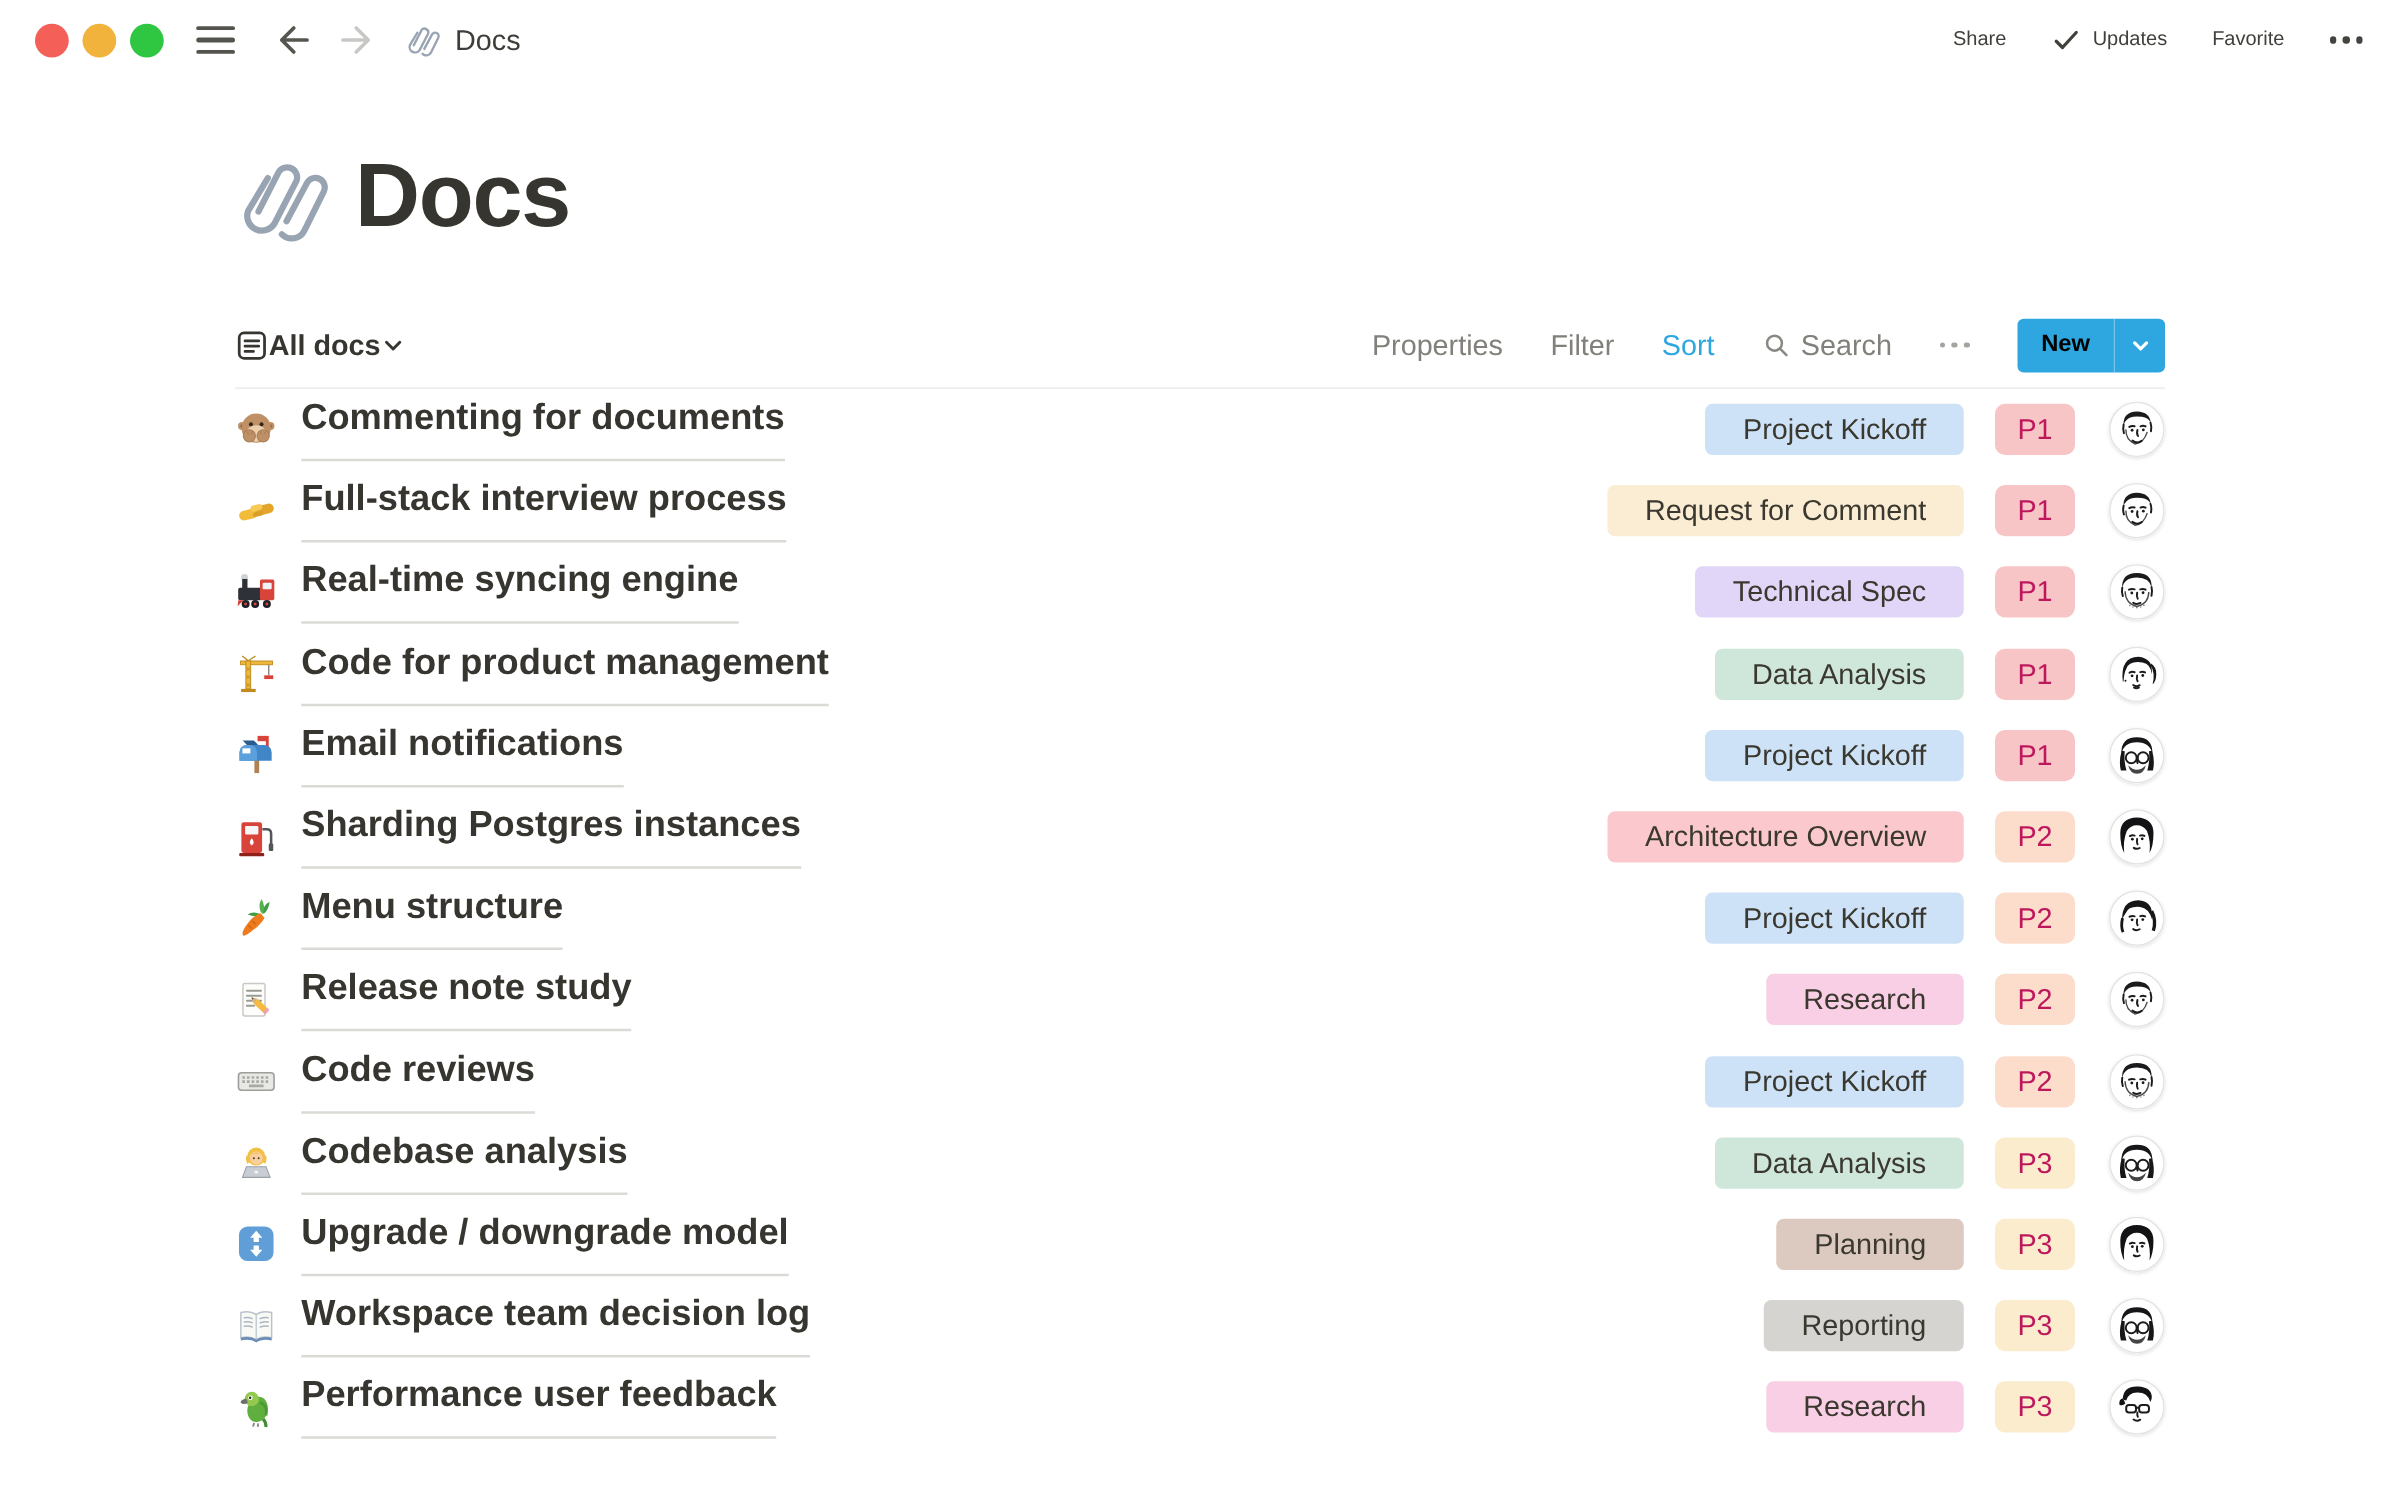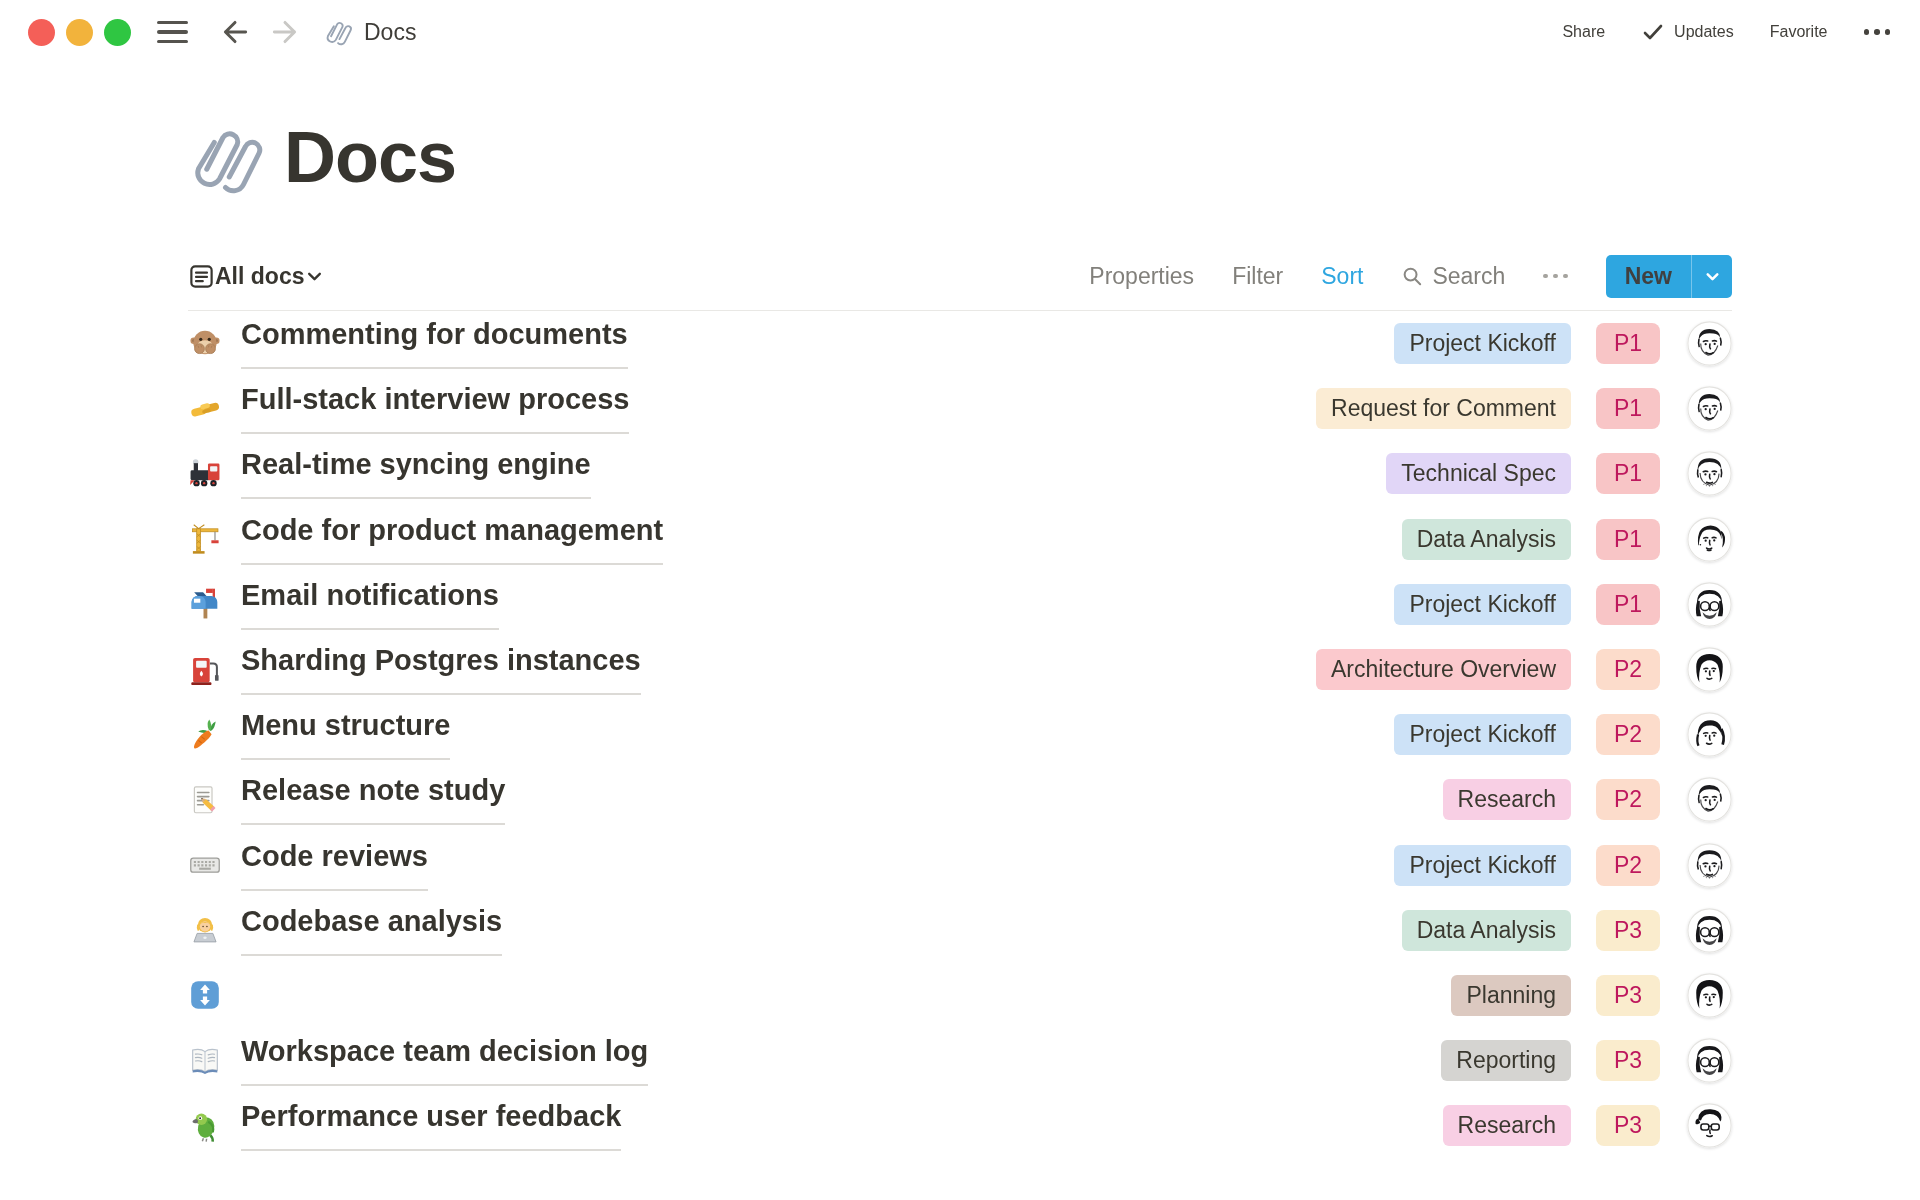--- a/index.html
+++ b/index.html
@@ -32,32 +32,32 @@
 
   .view-bar{margin-top:54px;display:flex;align-items:center;height:48px;}
   .view-switch{display:flex;align-items:center;font-size:23px;font-weight:700;cursor:pointer;}
   .view-switch .vs-icon{width:27px;height:27px;}
   .view-switch .vs-chevron{width:17px;height:17px;margin-left:2px;}
   .view-actions{margin-left:auto;display:flex;align-items:center;gap:38px;font-size:23px;color:#82807b;}
   .va-item{cursor:pointer;display:flex;align-items:center;gap:8px;white-space:nowrap;}
   .va-item.sort{font-weight:400;}
   .search-icon{width:23px;height:23px;}
   .new-btn{display:flex;align-items:stretch;height:43px;border-radius:5px;overflow:hidden;cursor:pointer;}
-  .new-btn .nb-main{color:#404040;font-size:23px;font-weight:700;display:flex;align-items:center;padding:0 19px;}
+  .new-btn .nb-main{color:#000000;font-size:19px;font-weight:700;display:flex;align-items:center;padding:0 19px;}
   .new-btn .nb-split{width:41px;display:flex;align-items:center;justify-content:center;border-left:1px solid rgba(255,255,255,0.35);}
   .new-btn .nb-split svg{width:17px;height:17px;}
 
   .divider{height:1px;background:#e9e8e5;margin-top:10px;}
 
   
   .row{height:65.2px;display:flex;align-items:center;}
   .row-icon{width:34px;height:34px;margin-right:19px;flex:0 0 auto;}
   .row-title{font-size:29px;font-weight:700;color:#37352f;padding-bottom:16px;
     border-bottom:2.5px solid #dcdad6;cursor:pointer;white-space:nowrap;}
-  .tag{margin-left:auto;font-size:23px;color:#3a382f;padding:7px 15px;border-radius:6px;white-space:nowrap;}
+  .tag{margin-left:auto;font-size:23px;color:#3a382f;padding:7px 30px;border-radius:6px;white-space:nowrap;}
   .priority{margin-left:25px;width:64px;text-align:center;font-size:23px;color:#be185d;padding:7px 0;border-radius:8px;}
   .avatar{margin-left:27px;width:45px;height:45px;flex:0 0 auto;border-radius:50%;
     box-shadow:0 1px 3px rgba(0,0,0,0.12);background:#fff;}
   .avatar svg{width:100%;height:100%;display:block;}
 
   .ln{fill:none;stroke:#1c1c1e;stroke-width:1.4;stroke-linecap:round;stroke-linejoin:round;}
   .arrow-stroke{fill:none;stroke-width:2.8;stroke-linecap:round;stroke-linejoin:round;}
   .hidden-defs{position:absolute;width:0;height:0;overflow:hidden;}
 </style>
 </head>
@@ -523,20 +523,21 @@
       <svg>
             <use href="#av-glasses-long"></use>
           </svg>
     </span>
   </div>
 
   <div class="row">
     <svg class="row-icon">
           <use href="#ic-updown"></use>
         </svg>
+    <span class="row-title">Upgrade / downgrade model</span>
     <span class="tag" style="background: rgb(220, 201, 192);">Planning</span>
     <span class="priority" style="background: rgb(250, 236, 205);">P3</span>
     <span class="avatar">
       <svg>
             <use href="#av-woman2"></use>
           </svg>
     </span>
   </div>
 
   <div class="row">

